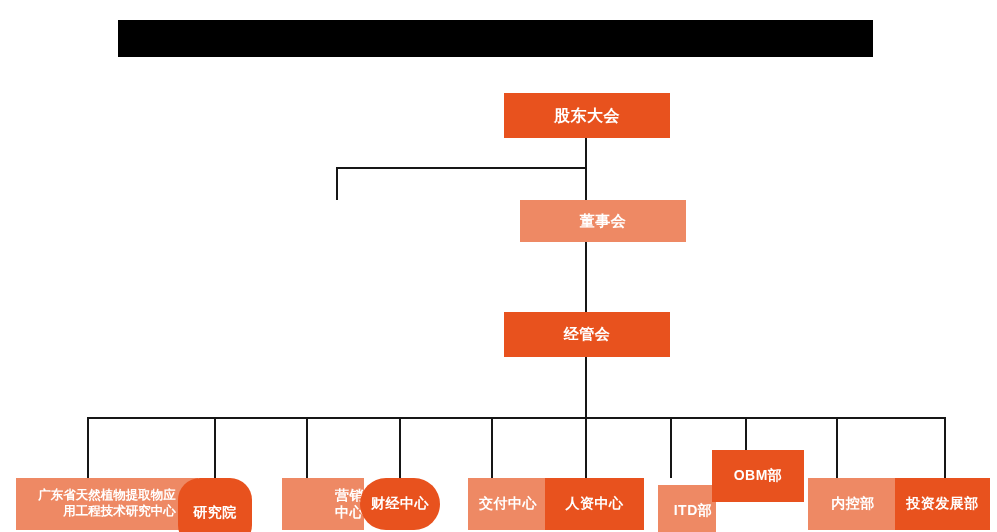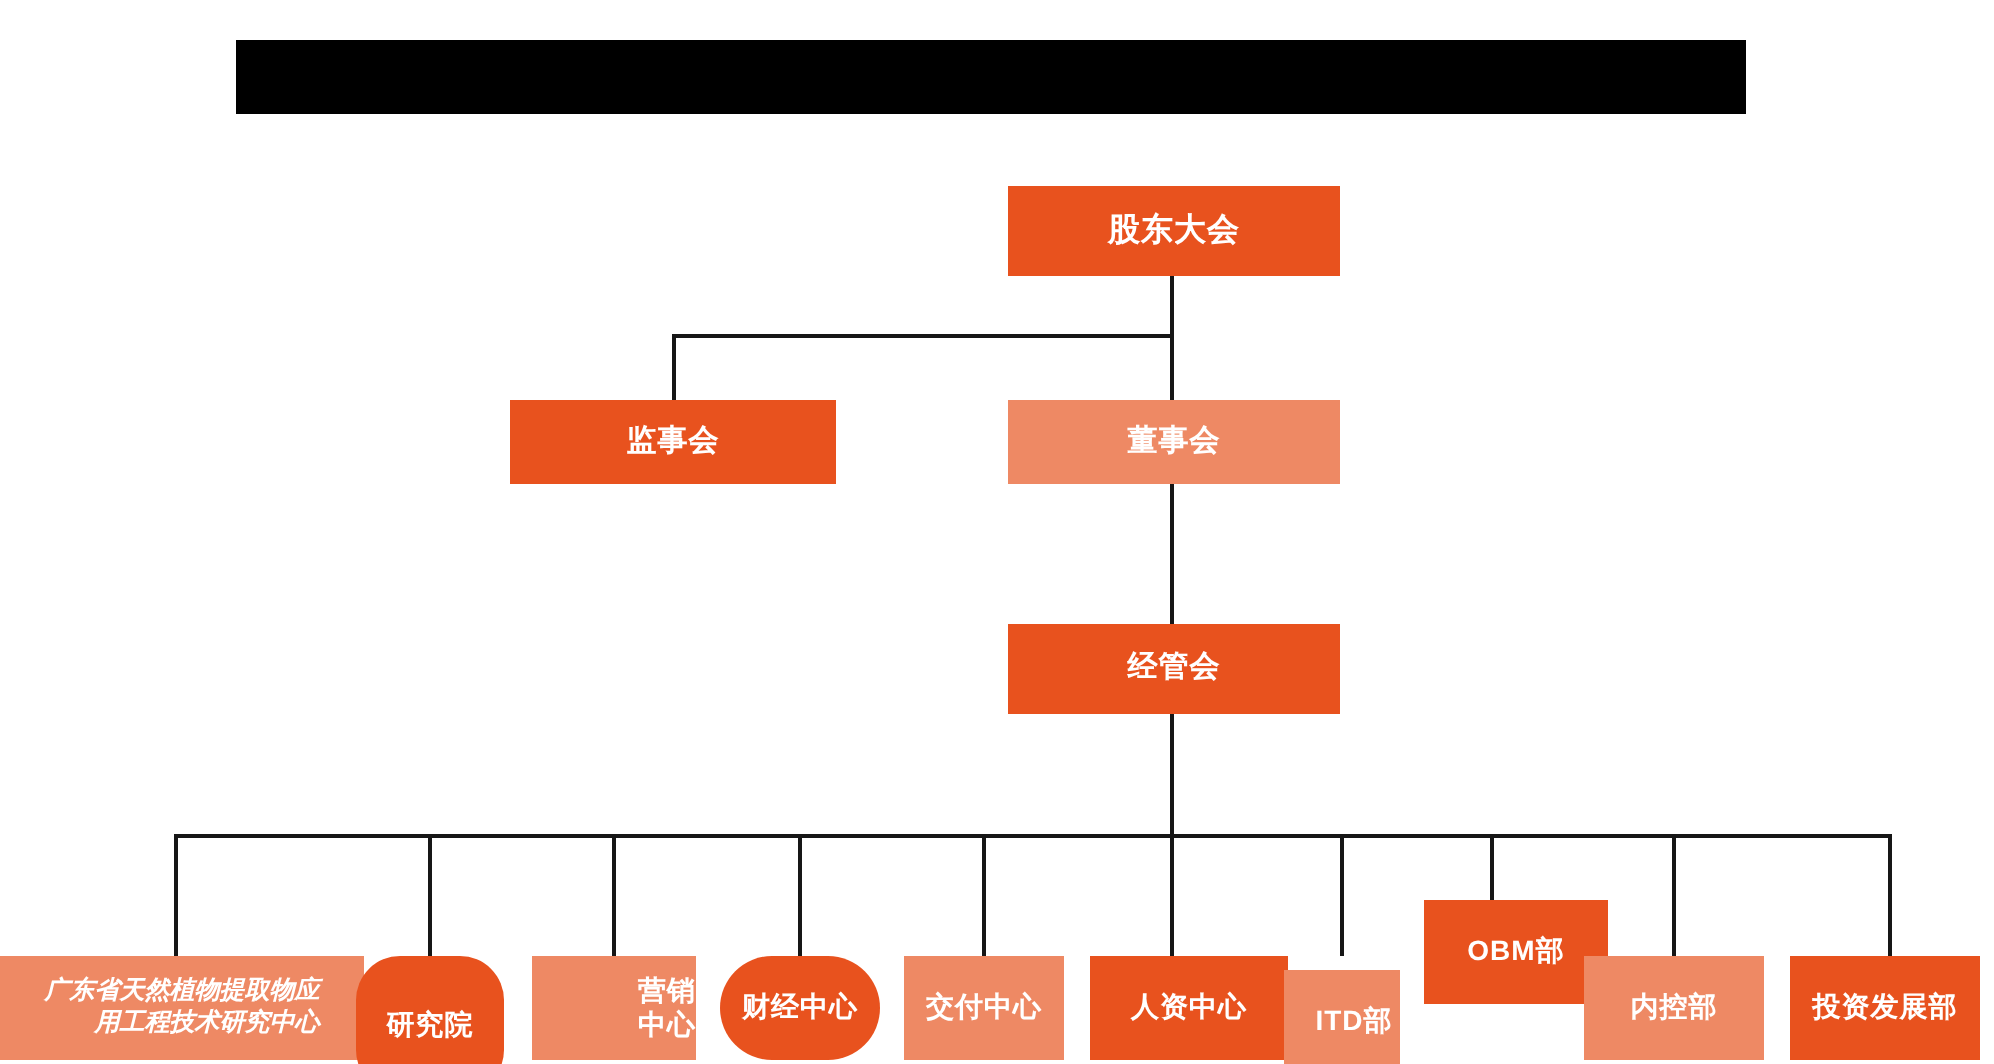--- a/index.html
+++ b/index.html
@@ -45,21 +45,21 @@
     align-items: center;
     justify-content: center;
     text-align: right;
     color: #ffffff;
     font-weight: bold;
     box-sizing: border-box;
     line-height: 1.25;
     letter-spacing: 0.5px;
   }
   .node.dark  { background: #E8521E; }
-  .node.light { background: #EE8964; }
+  .node.light { background: #EE8964; margin-left: 16px; }
 
   .lvl1 { font-size: 16px; }
   .lvl2 { font-size: 15px; }
   .lvl3 { font-size: 15px; }
   .leaf { font-size: 14px; }
   .leaf.tiny { font-size: 12.5px; letter-spacing: 0px; padding: 0 6px; }
 </style>
 </head>
 <body>
 
@@ -84,27 +84,26 @@
   <div class="line-v" style="left:399px; top:417px; height:61px;"></div>
   <div class="line-v" style="left:491px; top:417px; height:61px;"></div>
   <div class="line-v" style="left:585px; top:417px; height:61px;"></div>
   <div class="line-v" style="left:670px; top:417px; height:61px;"></div>
   <div class="line-v" style="left:745px; top:417px; height:61px;"></div>
   <div class="line-v" style="left:836px; top:417px; height:61px;"></div>
   <div class="line-v" style="left:944px; top:417px; height:61px;"></div>
 
   <div class="node dark lvl1" style="left:504px; top:93px; width:166px; height:45px;">股东大会</div>
 
-  <div class="node dark lvl2" style="left:255px; top:200px; width:163px; height:42px;">监事会</div>
 
   <div class="node light lvl2" style="left:504px; top:200px; width:166px; height:42px;">董事会</div>
 
   <div class="node dark lvl3" style="left:504px; top:312px; width:166px; height:45px;">经管会</div>
 
-  <div class="node light leaf tiny" style="left:0px; top:478px; width:182px; height:52px;font-style:italic;">
+  <div class="node light leaf tiny" style="left:0px; top:478px; width:182px; height:52px;">
     <span style="display:block;">
       <span>广东省天然植物提取物应</span><br>
       <span>用工程技术研究中心</span>
     </span>
   </div>
 
   <div class="node dark leaf" style="left:178px; top:478px; width:74px; height:69px;border-radius:22px;">研究院</div>
 
   <div class="node light leaf" style="left:266px; top:478px; width:82px; height:52px;padding-left:44px;">营销中心</div>
 

